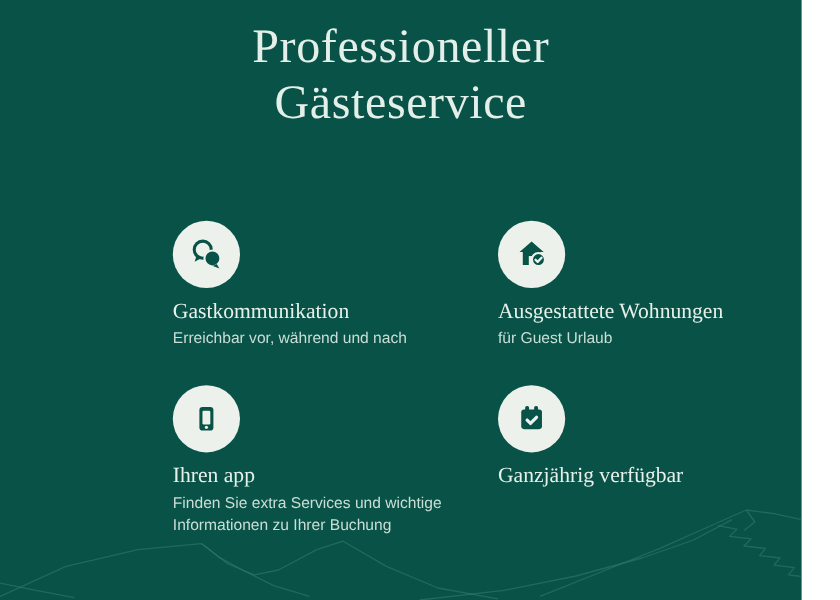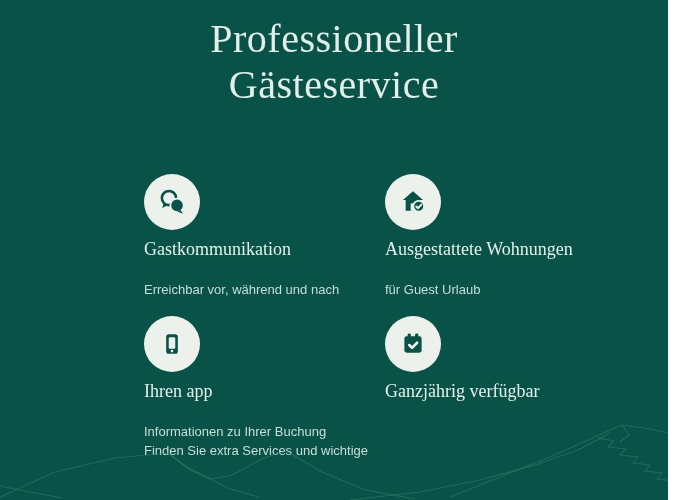--- a/index.html
+++ b/index.html
@@ -20,45 +20,46 @@
     font-family: "Liberation Serif", "DejaVu Serif", serif;
     font-weight: 400;
     font-size: 40px;
     line-height: 46px;
     color: #e3efe8;
     letter-spacing: 0.5px;
   }
   .features {
     position: absolute;
     left: 144px;
-    top: 174px;
+    top: 184px;
     display: grid;
     grid-template-columns: 241px 241px;
     grid-row-gap: 17px;
+    gap: 30px;
   }
   .feature { width: 230px; }
   .icon-circle {
     width: 56px;
     height: 56px;
     border-radius: 50%;
     background: #edf1eb;
     display: flex;
     align-items: center;
     justify-content: center;
   }
   .feature h3 {
     margin: 7px 0 0 0;
     font-family: "Liberation Serif", "DejaVu Serif", serif;
     font-weight: 500;
     font-size: 18px;
     line-height: 24px;
     color: #e7f1ea;
   }
   .feature .desc {
-    margin-top: 19px;
+    margin-top: 1px;
     font-size: 13px;
     line-height: 19px;
     color: #c9ded5;
   }
   .mountains {
     position: absolute;
     left: 0;
     bottom: 0;
     width: 700px;
     height: 100px;
@@ -117,22 +118,22 @@
     <div class="feature">
       <div class="icon-circle">
         <svg viewBox="0 0 24 24" width="28" height="28">
           <rect x="7" y="3.6" width="10" height="16.8" rx="2.2" fill="#085248"></rect>
           <rect x="9.2" y="6.3" width="5.6" height="9.8" rx="0.9" fill="#edf1eb"></rect>
           <circle cx="12" cy="18.1" r="1.15" fill="#edf1eb"></circle>
         </svg>
       </div>
       <h3>Ihren app</h3>
       <div class="desc">
+        <div>Finden Sie extra Services und wichtige</div>
         <div>Informationen zu Ihrer Buchung</div>
-        <div>Finden Sie extra Services und wichtige</div>
       </div>
     </div>
 
     <div class="feature">
       <div class="icon-circle">
         <svg viewBox="0 0 24 24" width="28" height="28">
           <rect x="4.6" y="5.4" width="14.8" height="14" rx="2" fill="#085248"></rect>
           <rect x="7.4" y="2.9" width="2.8" height="4.6" rx="1.2" fill="#085248"></rect>
           <rect x="13.8" y="2.9" width="2.8" height="4.6" rx="1.2" fill="#085248"></rect>
           <path d="M8.8 12.9 L11.2 15.3 L15.5 10.9" fill="none" stroke="#edf1eb" stroke-width="2.3" stroke-linecap="round" stroke-linejoin="round"></path>

